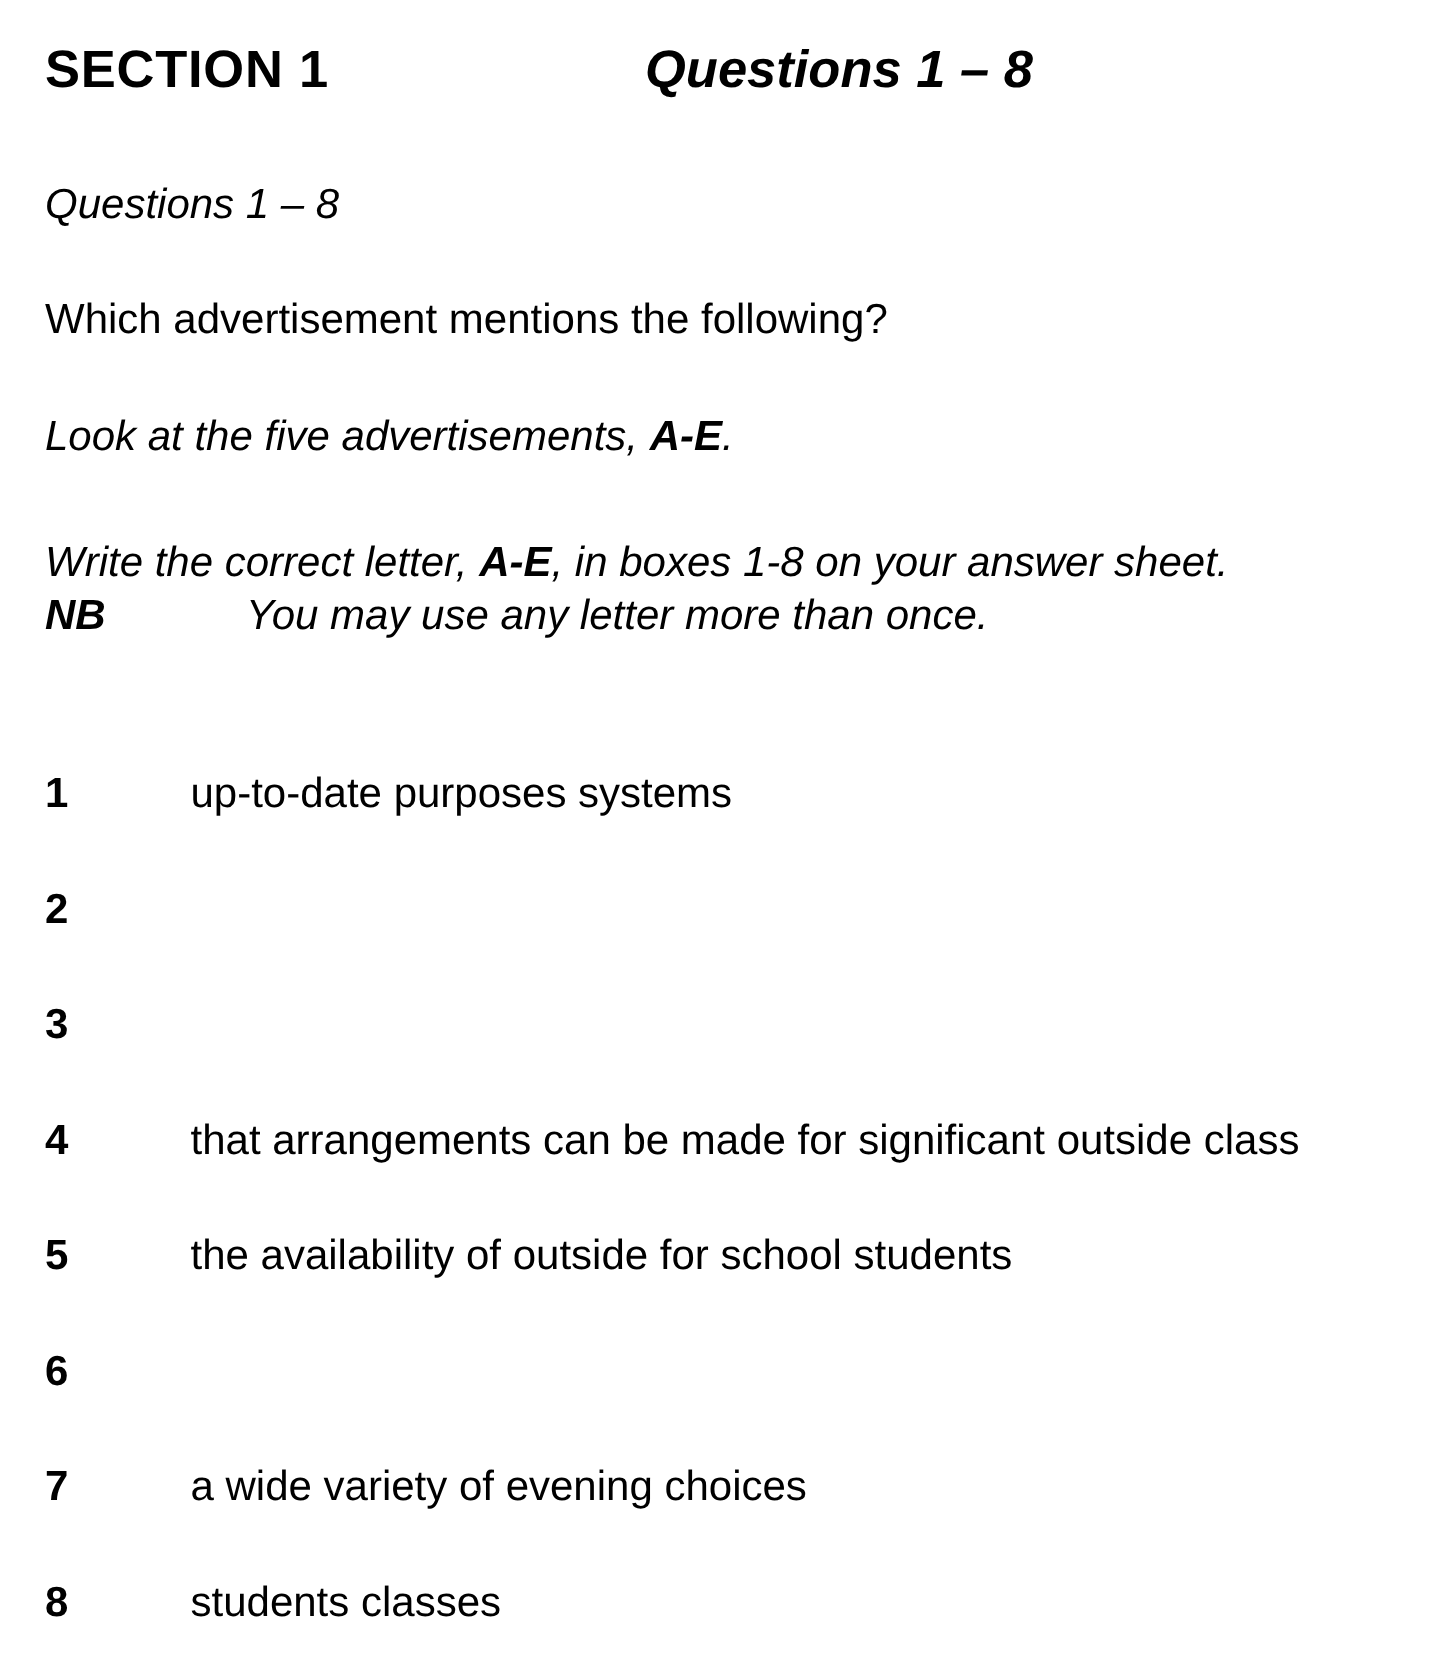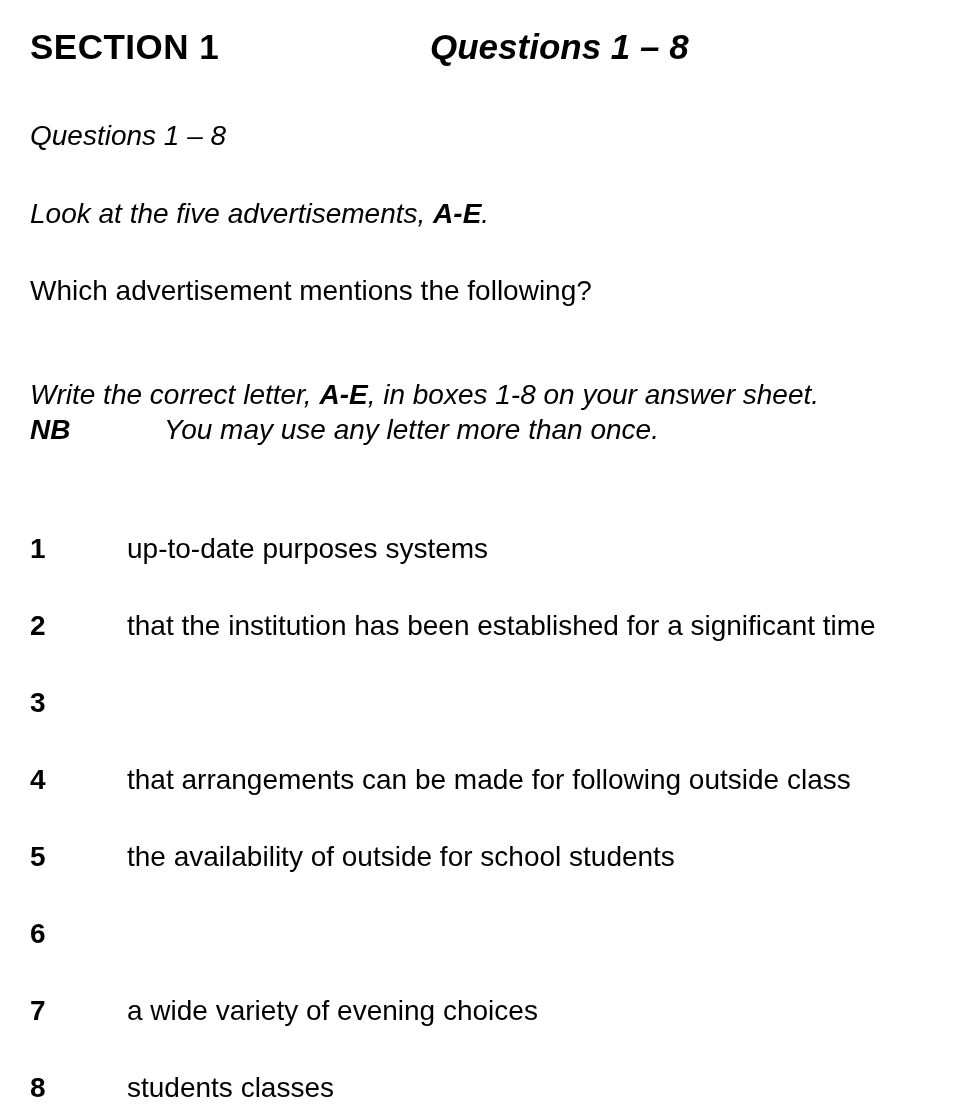--- a/index.html
+++ b/index.html
@@ -38,21 +38,21 @@
   
   .para {
     font-size: 28px;
     line-height: 35px;
   }
   .italic { font-style: italic; }
   .bold { font-weight: bold; }
   .subtitle       { margin-top: 52px; }
   .look-line      { margin-top: 43px; }
   .which-line     { margin-top: 42px; }
-  .write-block    { margin-top: 69px; }
+  .write-block    { margin-top: 49px; }
   .nb-line        { display: flex; gap: 32px; }
   .nb-label {
     font-weight: bold;
     font-style: italic;
     width: 102px;
     flex: 0 0 102px;
   }
   
   .question-list { margin-top: 84px; }
   .question-row {
@@ -73,55 +73,54 @@
 
 <div class="page">
 
   <div class="header">
     <span class="section-title">SECTION 1</span>
     <span class="questions-range">Questions 1 – 8</span>
   </div>
 
   <div class="para italic subtitle">Questions 1 – 8</div>
 
+  <div class="para which-line">Which advertisement mentions the following?</div>
+
   <div class="para italic look-line">
     <span>Look at the five advertisements, </span><span class="bold">A-E</span><span>.</span>
   </div>
-
-  <div class="para which-line">Which advertisement mentions the following?</div>
 
   <div class="write-block">
     <div class="para italic">
       <span>Write the correct letter, </span><span class="bold">A-E</span><span>, in boxes 1-8 on your answer sheet.</span>
     </div>
     <div class="para nb-line">
       <span class="nb-label">NB</span>
       <span class="italic">You may use any letter more than once.</span>
     </div>
   </div>
 
   <div class="question-list">
 
     <div class="question-row">
       <span class="question-number">1</span>
       <span class="question-text">up-to-date purposes systems</span>
     </div>
 
     <div class="question-row">
       <span class="question-number">2</span>
-      <span class="question-text">that the institution has been established for a significant time</span>
     </div>
 
     <div class="question-row">
       <span class="question-number">3</span>
     </div>
 
     <div class="question-row">
       <span class="question-number">4</span>
-      <span class="question-text">that arrangements can be made for following outside class</span>
+      <span class="question-text">that arrangements can be made for significant outside class</span>
     </div>
 
     <div class="question-row">
       <span class="question-number">5</span>
       <span class="question-text">the availability of outside for school students</span>
     </div>
 
     <div class="question-row">
       <span class="question-number">6</span>
     </div>

